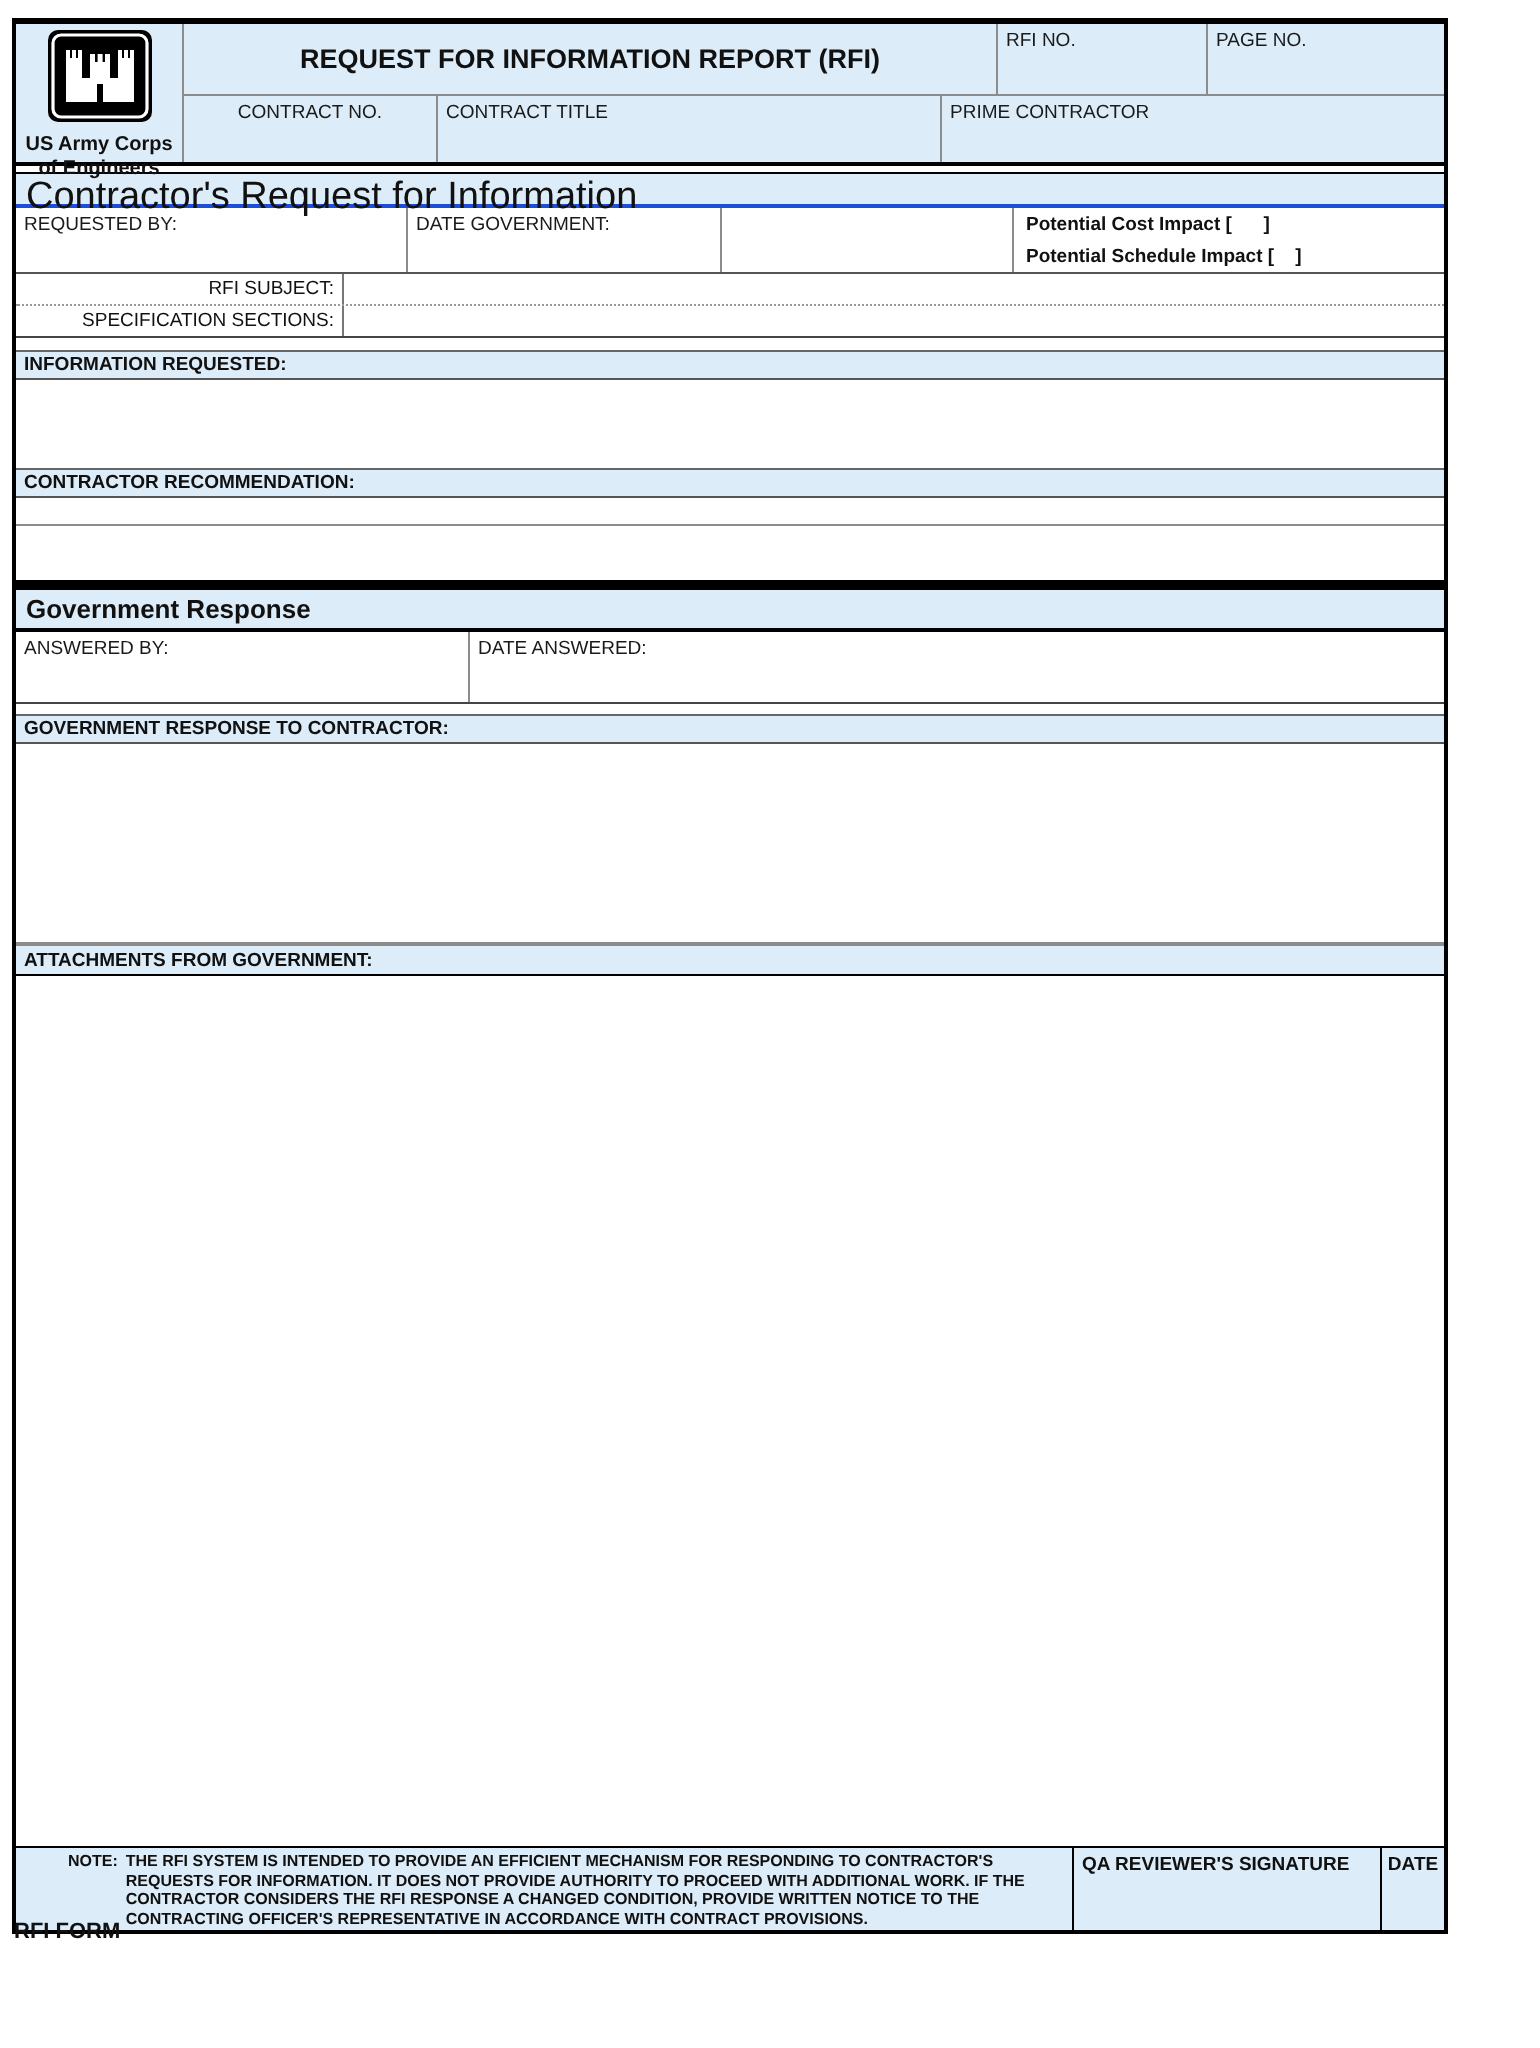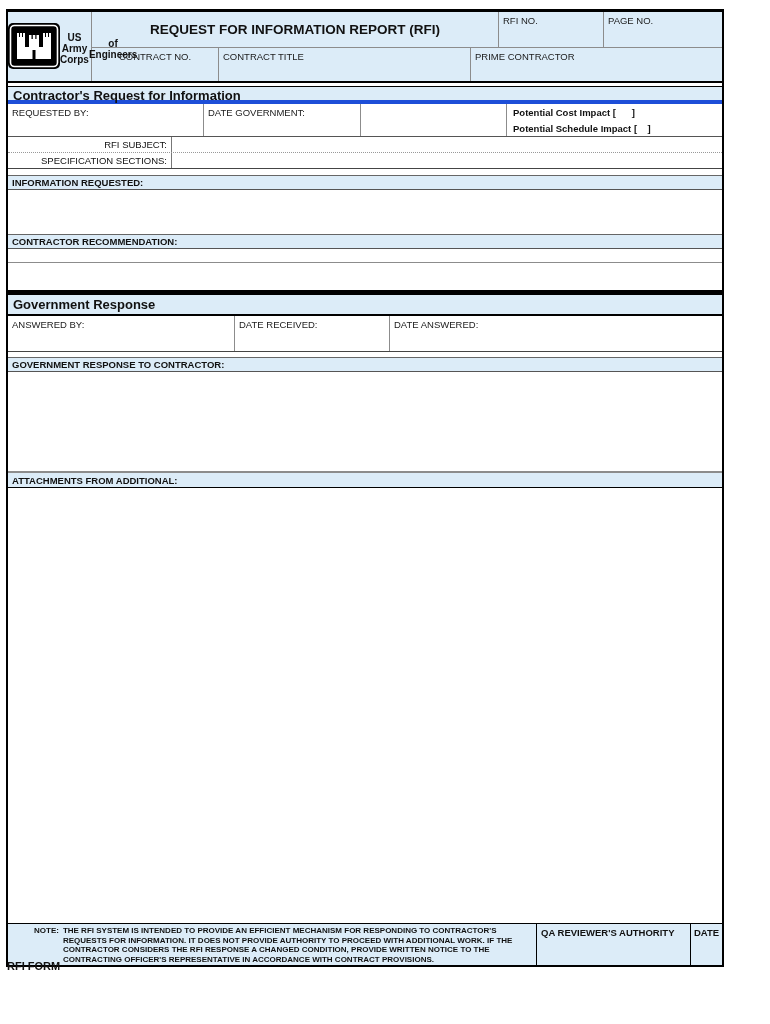--- a/index.html
+++ b/index.html
@@ -25,43 +25,43 @@
     padding: 3px 4px;
     color: #1a1a1a;
   }
   .pre { white-space: pre; }
 
   
   .header { height: 71px; border-bottom: 2px solid #000; }
   .logo-cell {
     width: 84px; height: 100%;
     border-right: 1px solid #8c8c8c;
-    display: flex; align-items: center;
+    display: flex; flex-direction: column; align-items: center;
     padding-top: 3px;
   }
   .org-name { font-weight: bold; font-size: 10px; line-height: 11px; text-align: center; margin-top: 1px; }
   .header-right { flex: 1; display: flex; flex-direction: column; }
   .hr1 { height: 36px; border-bottom: 1px solid #8c8c8c; display: flex; }
   .hr2 { height: 33px; display: flex; }
   .title-cell {
     width: 407px; border-right: 1px solid #8c8c8c;
     display: flex; align-items: center; justify-content: center;
     font-weight: bold; font-size: 13.5px;
   }
   .rfi-cell { width: 105px; border-right: 1px solid #8c8c8c; }
   .page-cell { flex: 1; }
   .cno-cell { width: 127px; border-right: 1px solid #8c8c8c; text-align: center; }
   .ctl-cell { width: 252px; border-right: 1px solid #8c8c8c; }
   .pc-cell { flex: 1; }
 
   
   .section-bar {
     height: 18px;
-    border-top: 1px solid #000; border-bottom: 4px solid #1d4ed8;
-    font-weight: bold; font-size: 13px;
+    border-top: 1px solid #000; border-bottom: 2px solid #1d4ed8;
+    font-weight: normal; font-size: 19px;
     padding: 1px 0 0 5px;
   }
   .mini-bar {
     height: 15px;
     border-top: 1px solid #666; border-bottom: 1px solid #555;
     font-weight: bold; font-size: 9.5px;
     padding: 1px 0 0 4px;
   }
 
   
@@ -208,36 +208,35 @@
   <div class="mini-bar blue">CONTRACTOR RECOMMENDATION:</div>
   <div class="h14 fill"></div>
   <div class="h27 fill"></div>
 
   <div class="black-divider"></div>
 
   <div class="gov-bar blue">Government Response</div>
 
   <div class="ans-row row fill">
     <div class="ans-by lbl">ANSWERED BY:</div>
-    <div class="date-rec lbl">DATE RECEIVED:</div>
     <div class="date-ans lbl">DATE ANSWERED:</div>
   </div>
 
   <div class="gap5 fill"></div>
 
   <div class="mini-bar blue">GOVERNMENT RESPONSE TO CONTRACTOR:</div>
   <div class="h99 fill"></div>
 
-  <div class="attach-bar blue">ATTACHMENTS FROM ADDITIONAL:</div>
+  <div class="attach-bar blue">ATTACHMENTS FROM GOVERNMENT:</div>
   <div class="h435 fill"></div>
 
   <div class="note-row row blue">
     <div class="note-cell">
       <span class="note-label">NOTE:</span>
       <span class="note-text">THE RFI SYSTEM IS INTENDED TO PROVIDE AN EFFICIENT MECHANISM FOR RESPONDING TO CONTRACTOR'S REQUESTS FOR INFORMATION.  IT DOES NOT PROVIDE AUTHORITY TO PROCEED WITH ADDITIONAL WORK.  IF THE CONTRACTOR CONSIDERS THE RFI RESPONSE A CHANGED CONDITION, PROVIDE WRITTEN NOTICE TO THE CONTRACTING OFFICER'S REPRESENTATIVE IN ACCORDANCE WITH CONTRACT PROVISIONS.</span>
     </div>
-    <div class="qa-cell">QA REVIEWER'S AUTHORITY</div>
+    <div class="qa-cell">QA REVIEWER'S SIGNATURE</div>
     <div class="date-cell">DATE</div>
   </div>
 
 </div>
 
 <div class="form-name">RFI FORM</div>
 
 </body></html>

